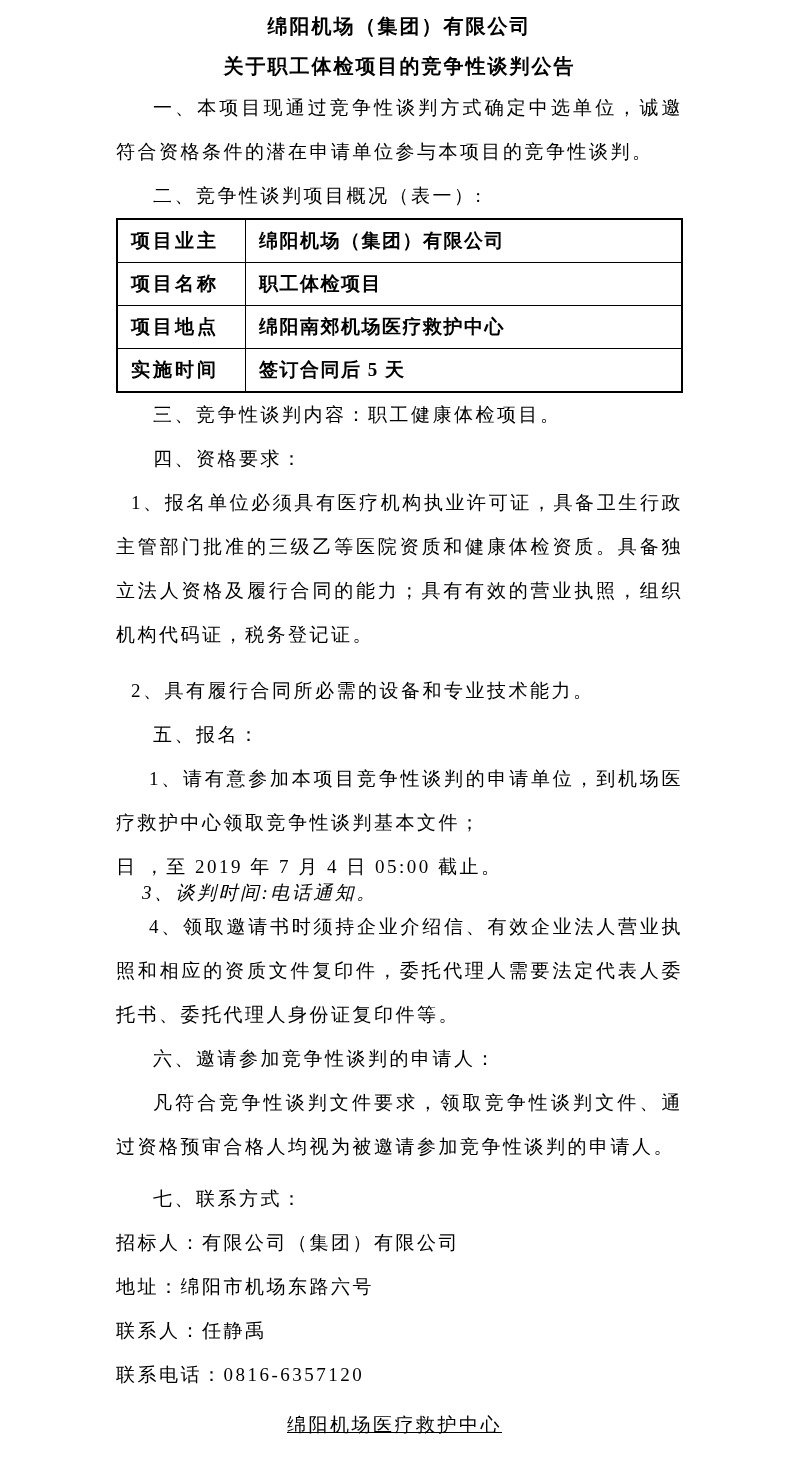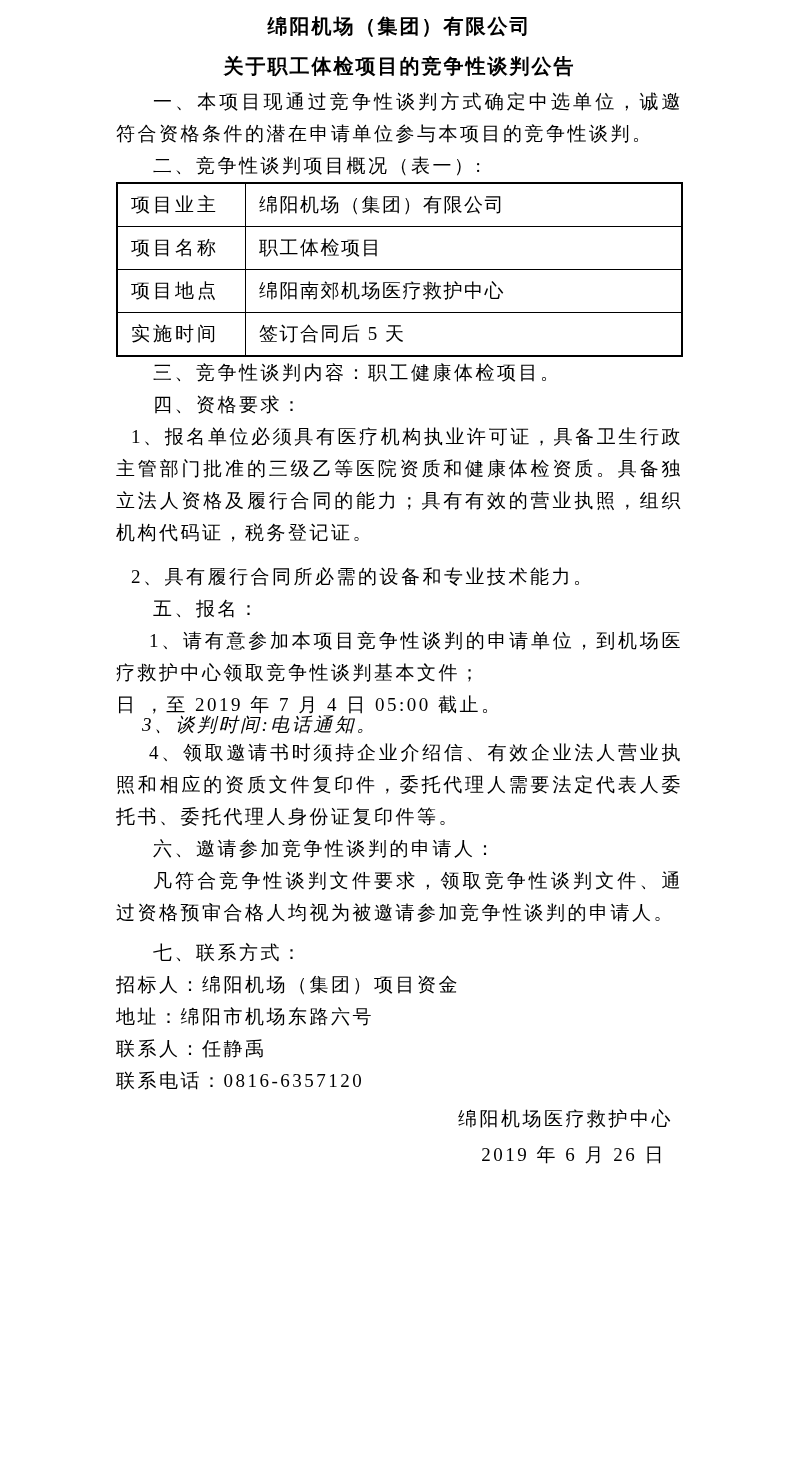--- a/index.html
+++ b/index.html
@@ -22,21 +22,21 @@
   .title {
     font-size: 20px;
     font-weight: bold;
     line-height: 40px;
     text-align: center;
     letter-spacing: 2px;
   }
   .para {
     margin: 0;
     font-size: 19px;
-    line-height: 32px;
+    line-height: 44px;
     letter-spacing: 2.5px;
     text-align: justify;
     text-justify: inter-character;
   }
   .ind2      { text-indent: 37px; }   
   .ind-sm    { text-indent: 15px; }   
   .ind-num   { text-indent: 33px; }   
   .jlast     { text-align-last: justify; } 
   .cont      { text-indent: 0; }
   .tight {
@@ -52,33 +52,35 @@
     width: 100%;
     border: 2px solid #000000;
     margin: 0;
   }
   .info-table td {
     border: 1px solid #000000;
     height: 42px;
     font-size: 19px;
     vertical-align: middle;
     padding: 0 4px 0 13px;
+    font-weight: bold;
   }
   .info-table td.cell-label {
     width: 110px;
     letter-spacing: 3px;
     white-space: nowrap;
   }
   .info-table td.cell-value {
     letter-spacing: 1.5px;
   }
   .footer-org {
-    text-align: right;
+    text-align: center;
     padding-right: 10px;
     margin-top: 6px;
+    text-decoration: underline;
   }
   .footer-date {
     text-align: right;
     padding-right: 17px;
     margin-top: 4px;
   }
 </style>
 </head>
 <body>
 
@@ -119,21 +121,21 @@
   <p class="para ind2">五、报名：</p>
   <p class="para ind-num">1、请有意参加本项目竞争性谈判的申请单位，到机场医疗救护中心领取竞争性谈判基本文件；</p>
   <p class="para cont">日 ，至 2019 年 7 月 4 日 05:00 截止。</p>
   <p class="para tight">3、谈判时间:电话通知。</p>
   <p class="para ind-num">4、领取邀请书时须持企业介绍信、有效企业法人营业执照和相应的资质文件复印件，委托代理人需要法定代表人委托书、委托代理人身份证复印件等。</p>
 
   <p class="para ind2">六、邀请参加竞争性谈判的申请人：</p>
   <p class="para ind2">凡符合竞争性谈判文件要求，领取竞争性谈判文件、通过资格预审合格人均视为被邀请参加竞争性谈判的申请人。</p>
 
   <p class="para ind2 sp8">七、联系方式：</p>
-  <p class="para">招标人：绵阳机场（集团）项目资金</p>
+  <p class="para">招标人：有限公司（集团）有限公司</p>
   <p class="para">地址：绵阳市机场东路六号</p>
   <p class="para">联系人：任静禹</p>
   <p class="para">联系电话：0816-6357120</p>
 
   <p class="para footer-org">绵阳机场医疗救护中心</p>
   <p class="para footer-date">2019 年 6 月 26 日</p>
 
 </div>
 
 </body></html>

